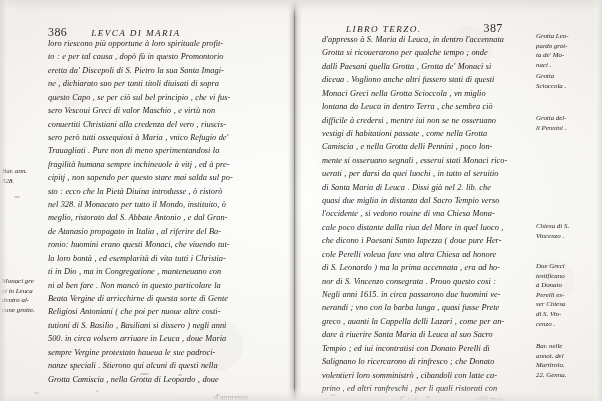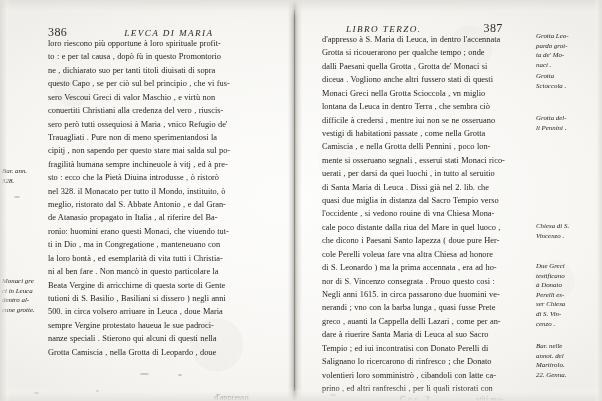--- a/index.html
+++ b/index.html
@@ -115,21 +115,21 @@
     font-style: normal;
     font-size: 12px;
     letter-spacing: 0.4px;
     color: #2e2a28;
   }
   .head-title {
     font-style: italic;
     font-weight: 400;
     letter-spacing: 1.4px;
   }
-  .verso .head-title { margin-left: 57px; }
+  .verso .head-title { margin-left: 24px; }
   .recto .head-title { margin-left: 10px; }
   .recto .folio      { margin-left: 62px; }
 
   
   .textblock {
     position: absolute;
     font-size: 8.35px;
     line-height: 13.42px;
     color: #201d1c;
     text-align: justify;
@@ -145,20 +145,21 @@
   .recto .textblock {
     left: 22px;
     top: 33px;
     width: 224px;
   }
 
   .textblock .ln {
     display: block;
     white-space: nowrap;
     overflow: visible;
+    font-style: italic;
   }
 
   
   .marginal {
     position: absolute;
     font-style: italic;
     font-size: 6.9px;
     line-height: 9.6px;
     color: #26221f;
     white-space: pre-line;
@@ -207,37 +208,39 @@
   <div class="leaf verso">
 
     <div class="running-head">
       <span class="folio">386</span>
       <span class="head-title">LEVCA DI MARIA</span>
     </div>
 
     <div class="textblock">
       <span class="ln">loro riescono più opportune à loro spirituale profit-</span>
       <span class="ln">to : e per tal causa , dopò fù in questo Promontorio</span>
+      <span class="ln">eretta da' Discepoli di S. Pietro la sua Santa Imagi-</span>
       <span class="ln">ne , dichiarato suo per tanti titoli diuisati di sopra</span>
       <span class="ln">questo Capo , se per ciò sul bel principio , che vi fus-</span>
       <span class="ln">sero Vescoui Greci di valor Maschio , e virtù non</span>
       <span class="ln">conuertiti Christiani alla credenza del vero , riuscis-</span>
       <span class="ln">sero però tutti ossequiosi à Maria , vnico Refugio de'</span>
       <span class="ln">Trauagliati .  Pure non di meno sperimentandosi la</span>
+      <span class="ln">fragilità humana sempre inchineuole à vitj , ed à pre-</span>
       <span class="ln">cipitj , non sapendo per questo stare mai salda sul po-</span>
-      <span class="ln">fragilità humana sempre inchineuole à vitj , ed à pre-</span>
       <span class="ln">sto : ecco che la Pietà Diuina introdusse , ò ristorò</span>
       <span class="ln">nel 328. il Monacato per tutto il Mondo, instituito, ò</span>
       <span class="ln">meglio, ristorato dal S. Abbate Antonio , e dal Gran-</span>
       <span class="ln">de Atanasio propagato in Italia , al riferire del Ba-</span>
       <span class="ln">ronio: huomini erano questi Monaci, che viuendo tut-</span>
+      <span class="ln">la loro bontà , ed esemplarità di vita tutti i Christia-</span>
       <span class="ln">ti in Dio , ma in Congregatione , manteneuano con</span>
-      <span class="ln">la loro bontà , ed esemplarità di vita tutti i Christia-</span>
       <span class="ln">ni al ben fare . Non mancò in questo particolare la</span>
       <span class="ln">Beata Vergine di arricchirne di questa sorte di Gente</span>
+      <span class="ln">Religiosi Antoniani ( che poi per nuoue altre costi-</span>
       <span class="ln">tutioni di S. Basilio , Basiliani si dissero ) negli anni</span>
       <span class="ln">500. in circa volsero arriuare in Leuca , doue Maria</span>
       <span class="ln">sempre Vergine protestato haueua le sue padroci-</span>
       <span class="ln">nanze speciali .  Stierono qui alcuni di questi nella</span>
       <span class="ln">Grotta Camiscia , nella Grotta di Leopardo , doue</span>
 
     </div>
 
     <div class="marginal m-baronio">Bar. ann.
 328.</div>

